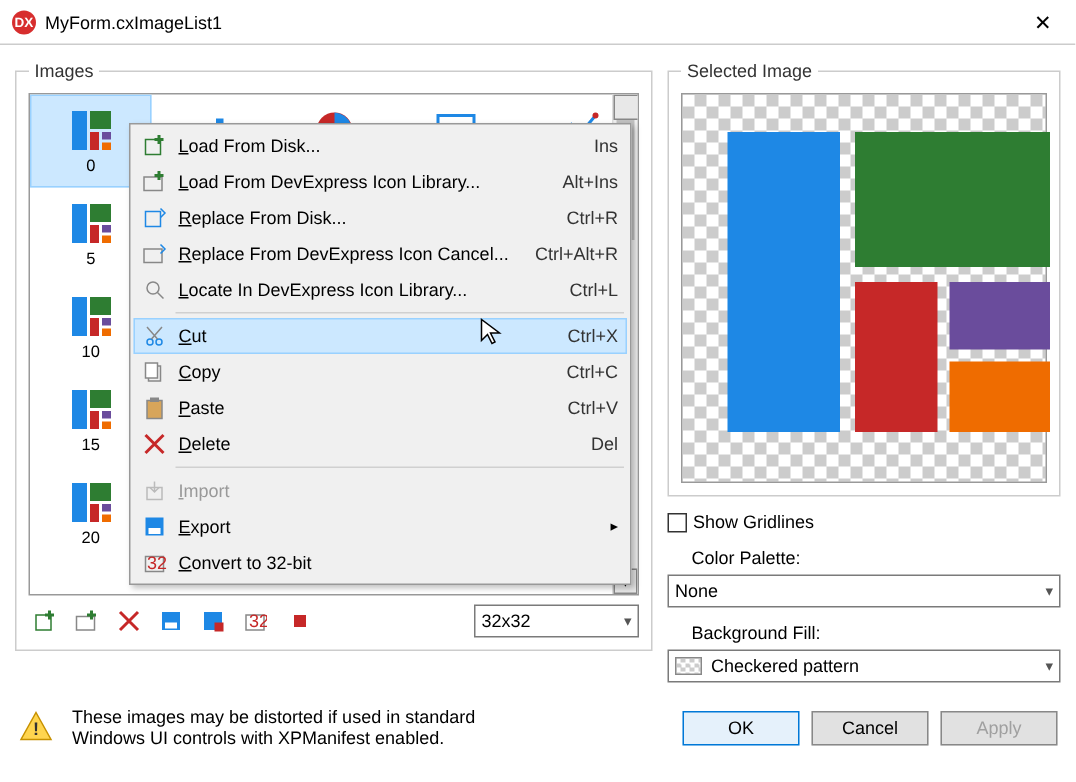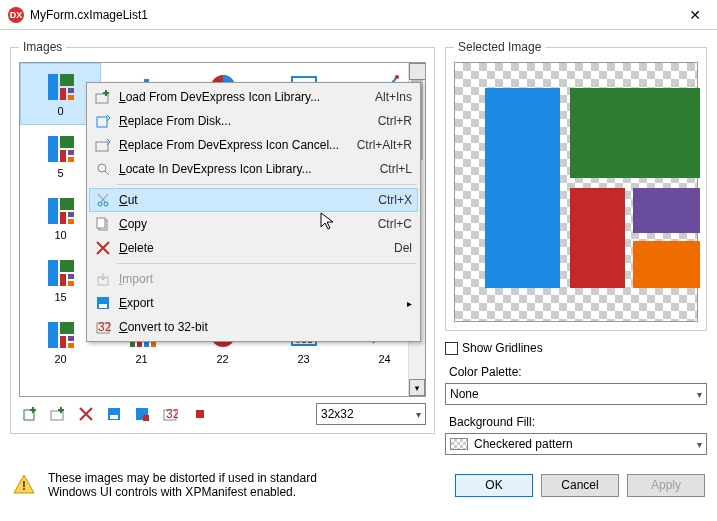--- a/index.html
+++ b/index.html
@@ -19,21 +19,21 @@
 .thumb-cell .lbl { font-size: 11px; margin-top: 2px; }
 .thumb-icon { width: 32px; height: 32px; display: inline-block; background-size: contain; background-repeat: no-repeat; background-position: center; }
 .scrollbar { position: absolute; right: 0; top: 0; width: 17px; height: 100%; background: #f0f0f0; border-left: 1px solid #ddd; }
 .scrollbar .btn { height: 17px; background: #e8e8e8; text-align: center; font-size: 9px; line-height: 17px; }
 .scrollbar .thumb { position: absolute; top: 17px; left: 2px; right: 2px; height: 80px; background: #c1c1c1; }
 .toolbar { display: flex; gap: 6px; align-items: center; margin-top: 6px; }
 .tbtn { width: 22px; height: 22px; border: 1px solid transparent; display: flex; align-items: center; justify-content: center; }
 .size-combo { width: 110px; height: 22px; border: 1px solid #7a7a7a; padding: 0 4px; display: flex; align-items: center; justify-content: space-between; margin-left: auto; background:#fff;}
 .preview { border: 1px solid #999; height: 260px; position: relative; background: repeating-conic-gradient(#ccc 0% 25%, #fff 0% 50%) 0 0/16px 16px; }
 .preview-inner { position:absolute; inset:10px; }
-.label-row { margin: 10px 4px 4px; }
+.label-row { margin: 10px 16px 4px; }
 .combo { width: 100%; height: 22px; border: 1px solid #7a7a7a; padding: 0 4px; display: flex; align-items: center; justify-content: space-between; background:#fff;gap:24px;}
 .chk { display: flex; align-items: center; gap: 4px; margin: 10px 0 8px; }
 .chkbox { width:13px;height:13px;border:1px solid #333;background:#fff;}
 .footer { display: flex; align-items: center; padding: 6px 12px 10px; gap: 12px; }
 .warn-icon { width: 24px; height: 24px; display:inline-block;}
 .btn { width: 78px; height: 23px; border: 1px solid #888; background: #e1e1e1; text-align: center; line-height: 21px; }
 .btn.primary { border-color: #0078d7; background: #e5f1fb; }
 .btn.disabled { color: #a0a0a0; }
 .ctxmenu { position: absolute; top: 82px; left: 86px; width: 335px; background: #f0f0f0; border: 1px solid #999; box-shadow: 2px 2px 4px rgba(0,0,0,0.25); z-index: 50; padding: 2px; }
 .mi { display: flex; align-items: center; height: 24px; padding: 0 6px 0 4px; }
@@ -416,20 +416,30 @@
     <div class="btn primary">OK</div>
     <div class="btn">Cancel</div>
     <div class="btn disabled">Apply</div>
   </div>
 </div>
 
 <div class="ctxmenu" id="ctxmenu">
     <div class="mi">
       <span class="mi-icon">
         <svg width="16" height="16">
+          <rect x="2" y="4" width="10" height="10" fill="none" stroke="#2e7d32"></rect>
+          <path d="M11 1v6M8 4h6" stroke="#2e7d32" stroke-width="2"></path>
+        </svg>
+      </span>
+      <span class="underline-first">Load From Disk...</span>
+      <span class="sc">Ins</span>
+    </div>
+    <div class="mi">
+      <span class="mi-icon">
+        <svg width="16" height="16">
           <rect x="1" y="5" width="12" height="9" fill="none" stroke="#888"></rect>
           <path d="M11 1v6M8 4h6" stroke="#2e7d32" stroke-width="2"></path>
         </svg>
       </span>
       <span class="underline-first">Load From DevExpress Icon Library...</span>
       <span class="sc">Alt+Ins</span>
     </div>
     <div class="mi">
       <span class="mi-icon">
         <svg width="16" height="16">
@@ -474,20 +484,30 @@
     </div>
     <div class="mi">
       <span class="mi-icon">
         <svg width="16" height="16">
           <rect x="4" y="4" width="8" height="10" fill="none" stroke="#888"></rect>
           <rect x="2" y="2" width="8" height="10" fill="#fff" stroke="#888"></rect>
         </svg>
       </span>
       <span class="underline-first">Copy</span>
       <span class="sc">Ctrl+C</span>
+    </div>
+    <div class="mi">
+      <span class="mi-icon">
+        <svg width="16" height="16">
+          <rect x="3" y="3" width="10" height="12" fill="#d7a55a" stroke="#888"></rect>
+          <rect x="5" y="1" width="6" height="3" fill="#888"></rect>
+        </svg>
+      </span>
+      <span class="underline-first">Paste</span>
+      <span class="sc">Ctrl+V</span>
     </div>
     <div class="mi">
       <span class="mi-icon">
         <svg width="16" height="16">
           <path d="M2 2L14 14M14 2L2 14" stroke="#c62828" stroke-width="2"></path>
         </svg>
       </span>
       <span class="underline-first">Delete</span>
       <span class="sc">Del</span>
     </div>

